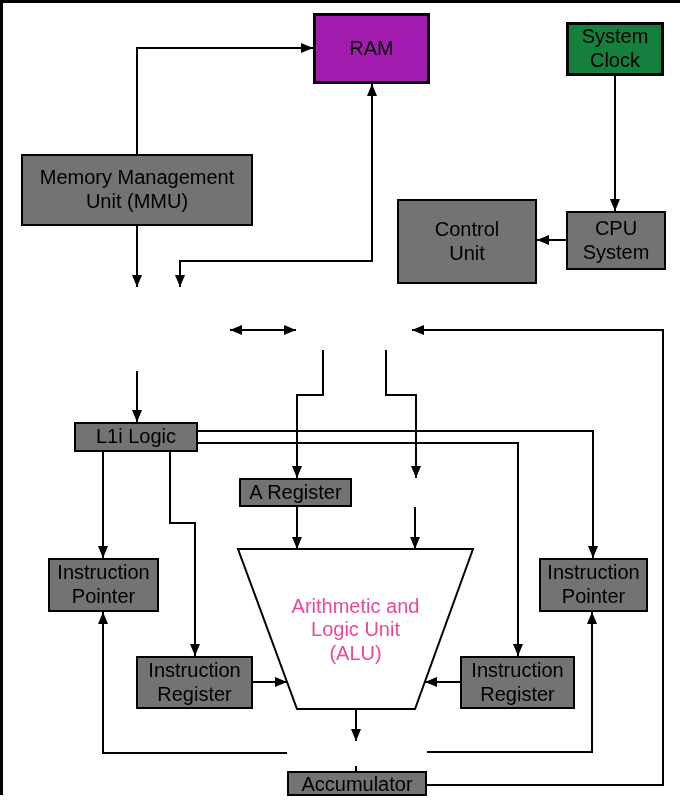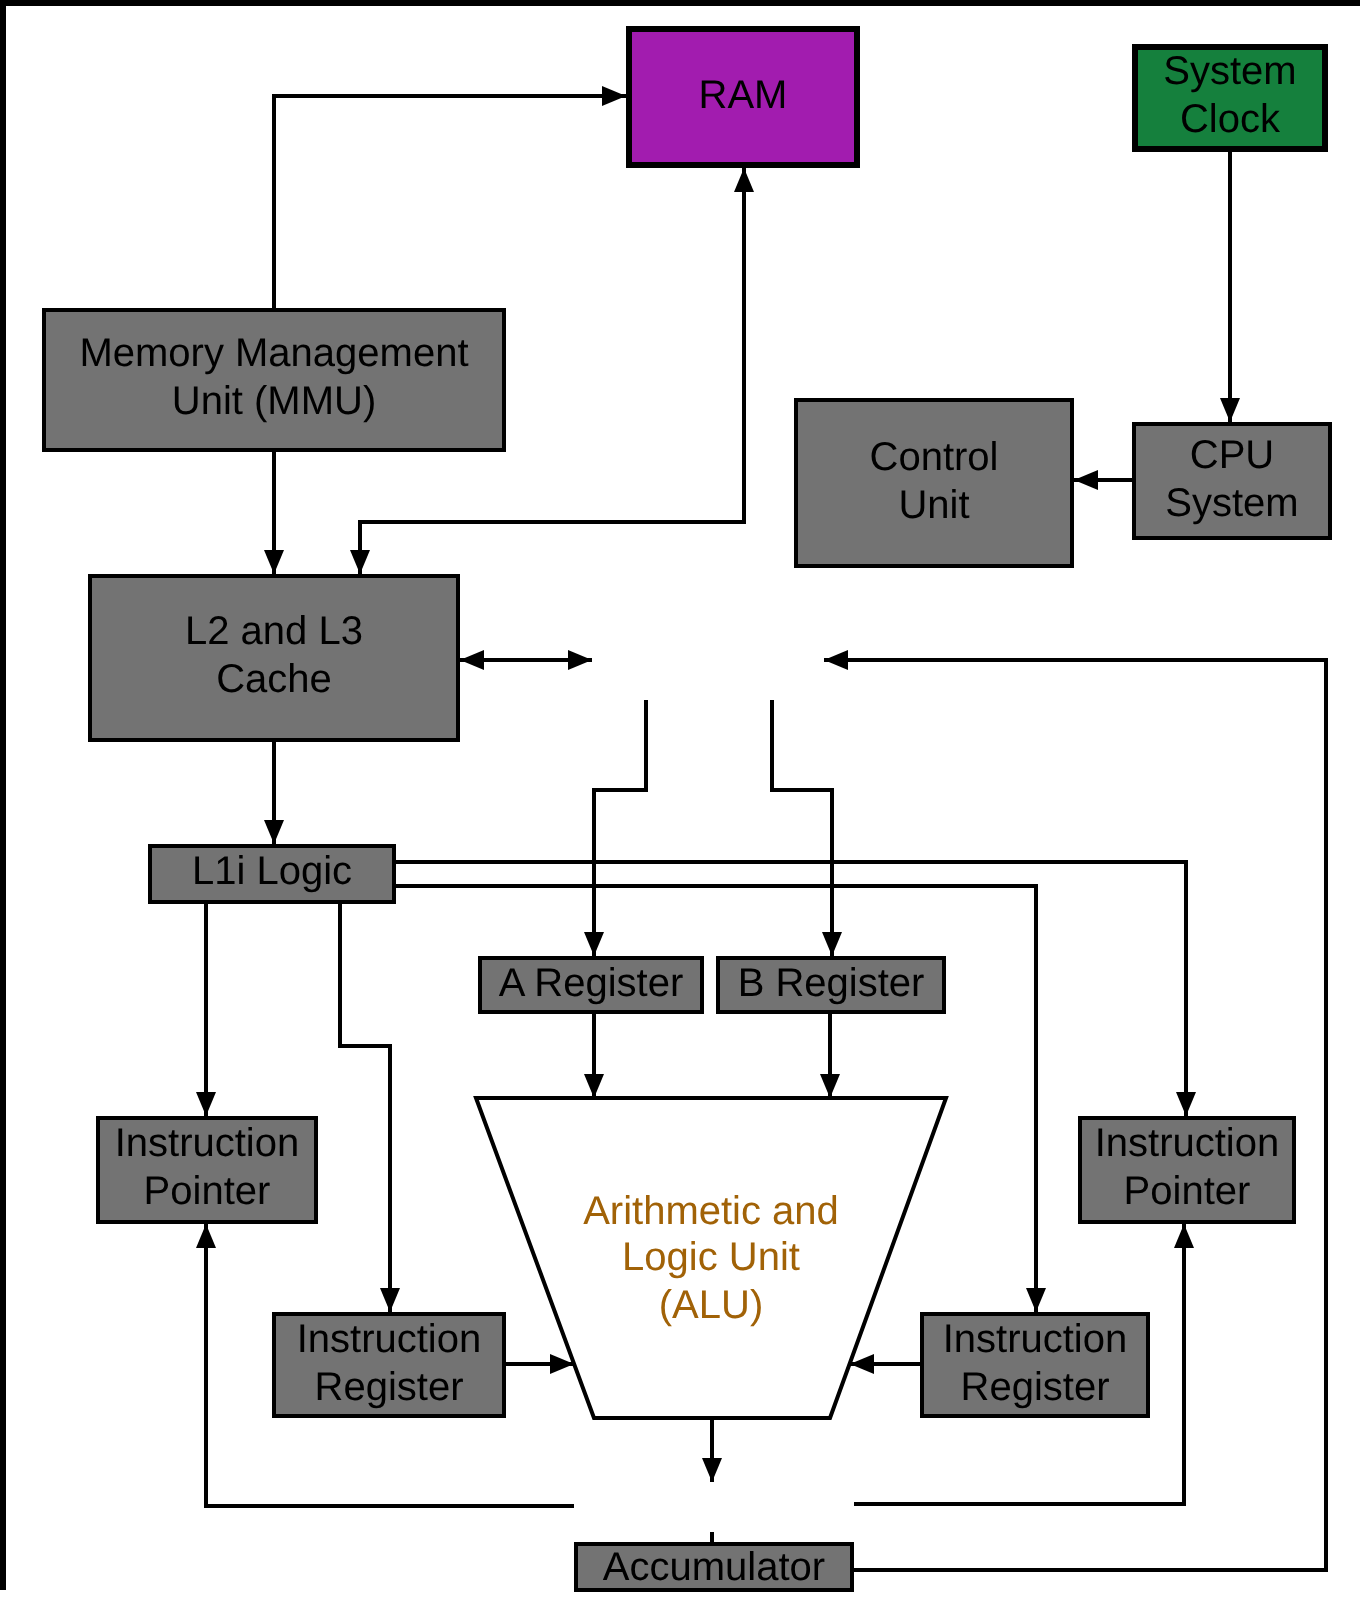--- a/index.html
+++ b/index.html
@@ -20,21 +20,21 @@
     background:#737373;
     display:flex;align-items:center;justify-content:center;
     text-align:center;
     font-size:20px;line-height:1.18;color:#000;
     white-space:pre-line;
   }
   .node.mem{border-width:3px;}
   .alu-label{
     position:absolute;
     display:flex;align-items:center;justify-content:center;
-    text-align:center;font-size:20px;line-height:1.18;color:#a16207;
+    text-align:center;font-size:20px;line-height:1.18;color:#ec4899;
     white-space:pre-line;
   }
 </style>
 </head>
 <body>
 
 <div class="canvas">
 
   <svg class="wires" width="680" height="802" viewBox="0 0 680 802">
     <defs>
@@ -99,37 +99,30 @@
   <div class="node" style="left:397px;top:199px;width:140px;height:85px;">
     <span>Control
 Unit</span>
   </div>
 
   <div class="node" style="left:566px;top:211px;width:100px;height:59px;">
     <span>CPU
 System</span>
   </div>
 
-  <div class="node" style="left:44px;top:287px;width:186px;height:84px;">
-    <span>L2 and L3
-Cache</span>
-  </div>
 
 
   <div class="node" style="left:74px;top:422px;width:124px;height:30px;">
     <span>L1i Logic</span>
   </div>
 
   <div class="node" style="left:239px;top:478px;width:113px;height:29px;">
     <span>A Register</span>
   </div>
 
-  <div class="node" style="left:358px;top:478px;width:115px;height:29px;">
-    <span>B Register</span>
-  </div>
 
   <div class="node" style="left:48px;top:558px;width:111px;height:54px;">
     <span>Instruction
 Pointer</span>
   </div>
 
   <div class="node" style="left:539px;top:558px;width:109px;height:54px;">
     <span>Instruction
 Pointer</span>
   </div>

